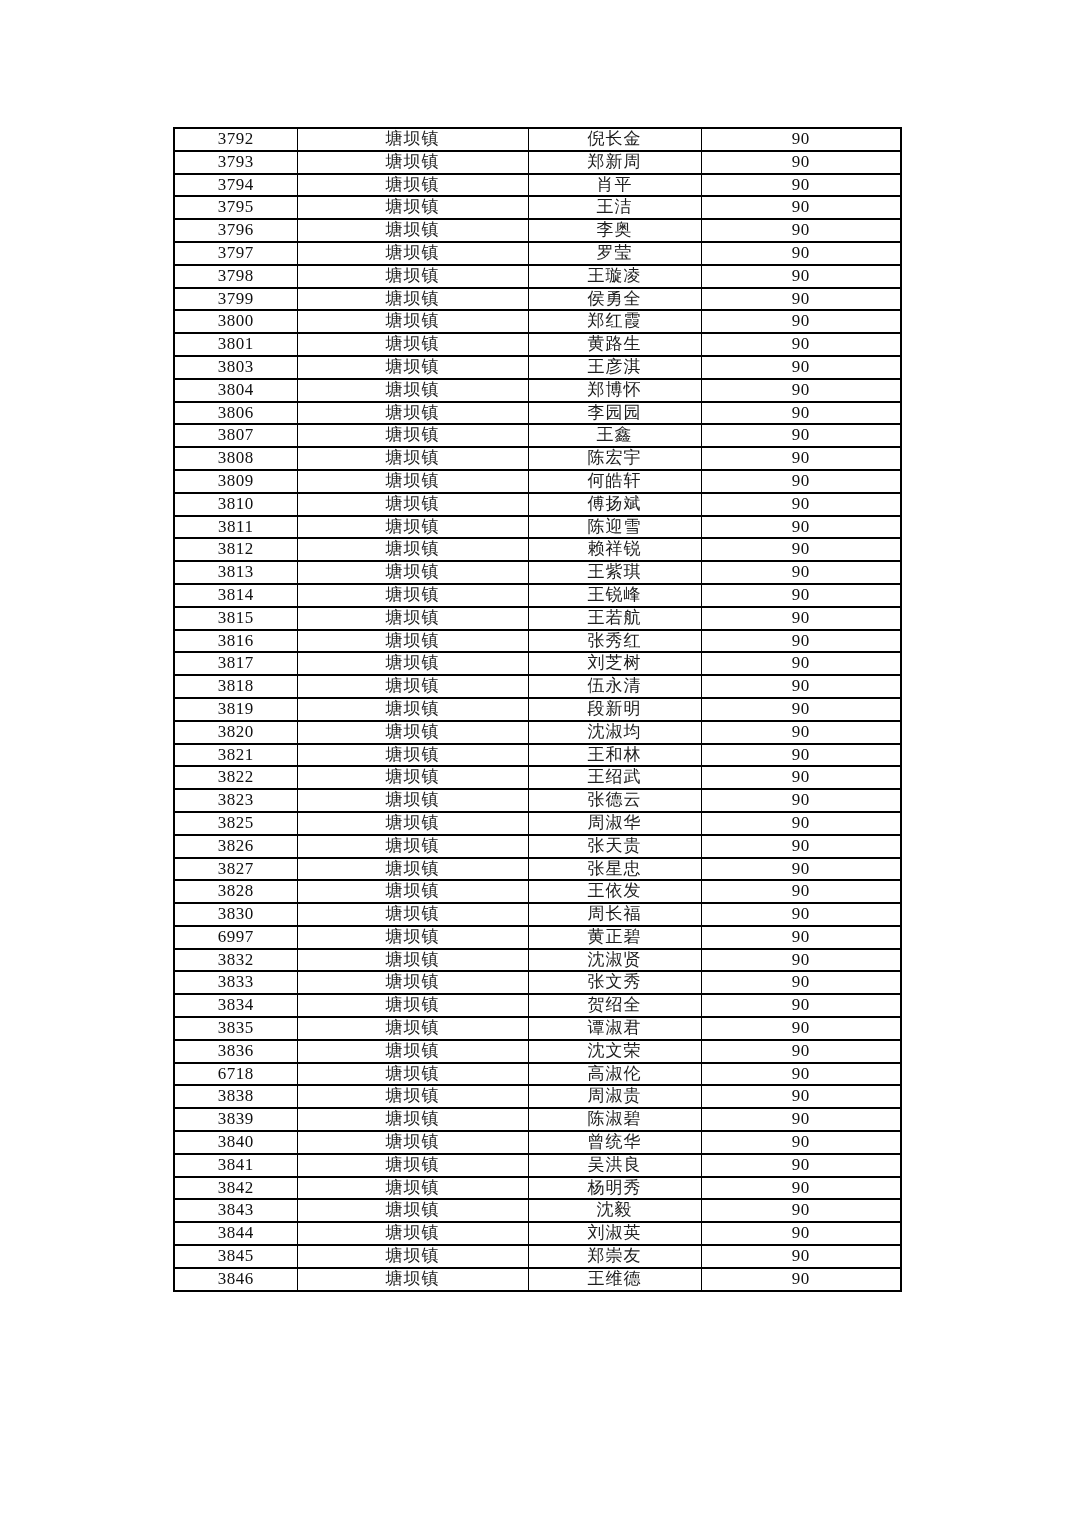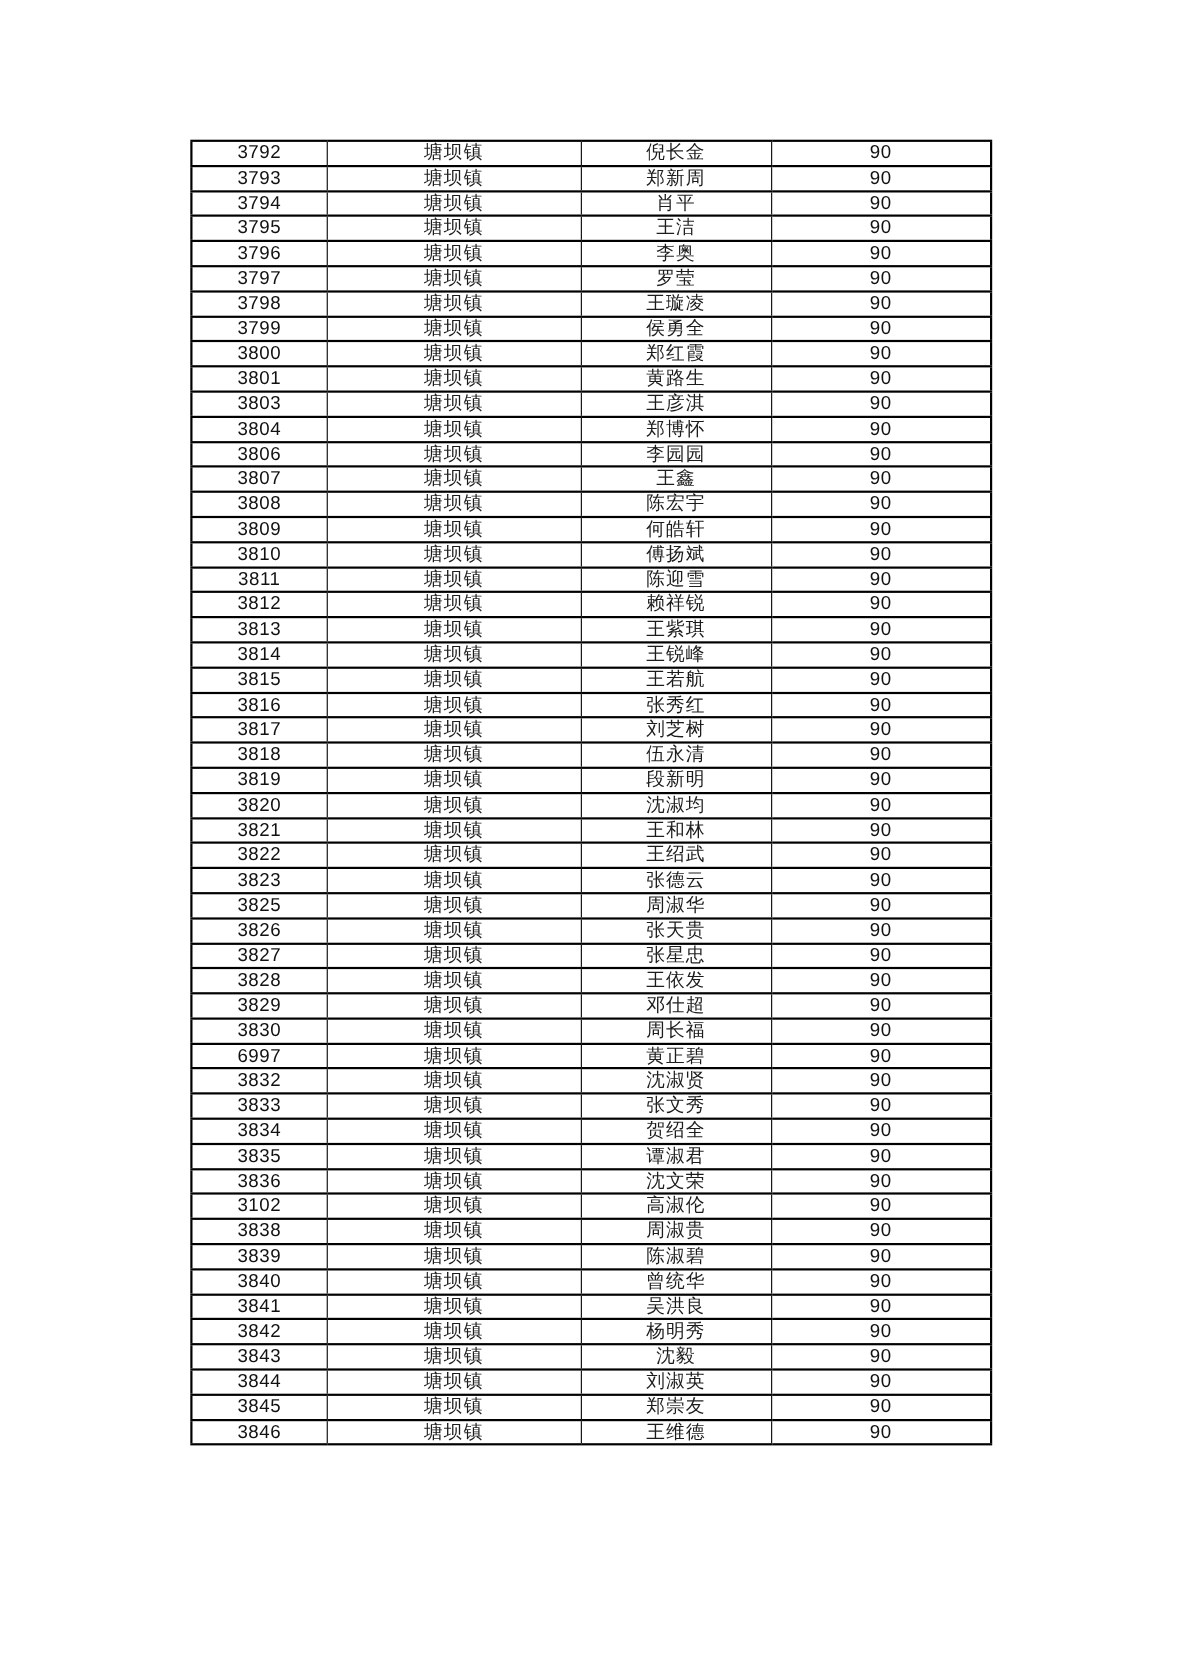--- a/index.html
+++ b/index.html
@@ -6,21 +6,21 @@
     margin: 0;
     padding: 0;
     background: #ffffff;
   }
   .page {
     position: relative;
     width: 1074px;
     height: 1520px;
     background: #ffffff;
     overflow: hidden;
-    font-family: Liberation Sans, sans-serif;
+    font-family: Liberation Serif, serif;
   }
   table.scores {
     position: absolute;
     left: 173px;
     top: 127px;
     width: 727px;
     border-collapse: collapse;
     table-layout: fixed;
     border: 2px solid #000000;
   }
@@ -263,26 +263,20 @@
           <td class="cell-name">张星忠</td>
           <td class="cell-score">90</td>
         </tr>
         <tr>
           <td class="cell-no">3828</td>
           <td class="cell-town">塘坝镇</td>
           <td class="cell-name">王依发</td>
           <td class="cell-score">90</td>
         </tr>
         <tr>
-          <td class="cell-no">3829</td>
-          <td class="cell-town">塘坝镇</td>
-          <td class="cell-name">邓仕超</td>
-          <td class="cell-score">90</td>
-        </tr>
-        <tr>
           <td class="cell-no">3830</td>
           <td class="cell-town">塘坝镇</td>
           <td class="cell-name">周长福</td>
           <td class="cell-score">90</td>
         </tr>
         <tr>
           <td class="cell-no">6997</td>
           <td class="cell-town">塘坝镇</td>
           <td class="cell-name">黄正碧</td>
           <td class="cell-score">90</td>
@@ -311,21 +305,21 @@
           <td class="cell-name">谭淑君</td>
           <td class="cell-score">90</td>
         </tr>
         <tr>
           <td class="cell-no">3836</td>
           <td class="cell-town">塘坝镇</td>
           <td class="cell-name">沈文荣</td>
           <td class="cell-score">90</td>
         </tr>
         <tr>
-          <td class="cell-no">3102</td>
+          <td class="cell-no">6718</td>
           <td class="cell-town">塘坝镇</td>
           <td class="cell-name">高淑伦</td>
           <td class="cell-score">90</td>
         </tr>
         <tr>
           <td class="cell-no">3838</td>
           <td class="cell-town">塘坝镇</td>
           <td class="cell-name">周淑贵</td>
           <td class="cell-score">90</td>
         </tr>

